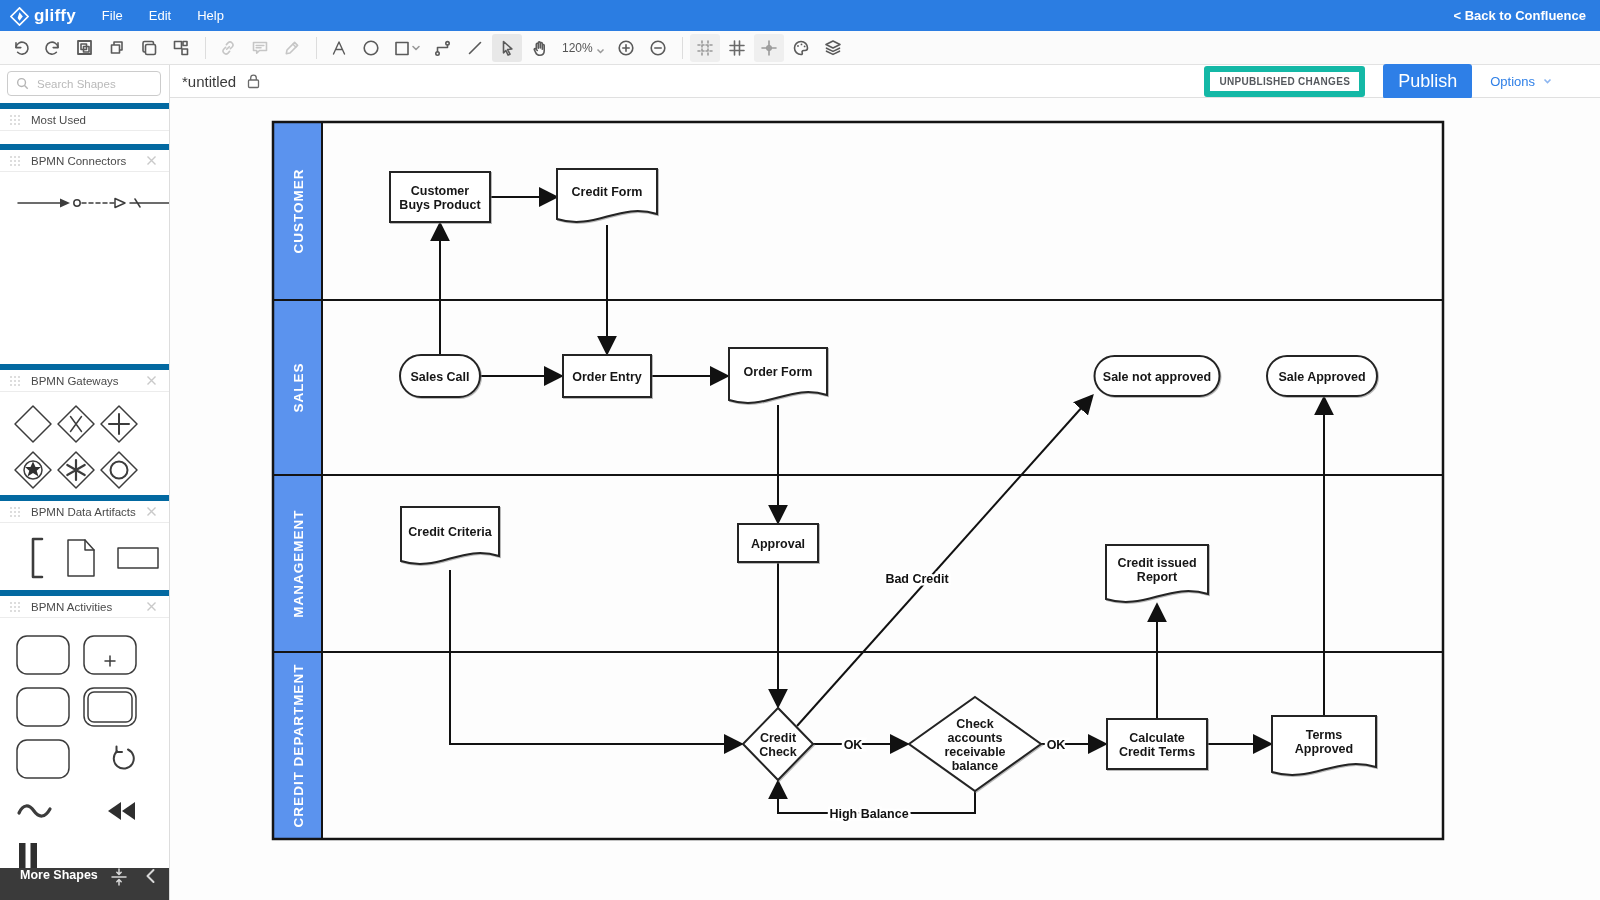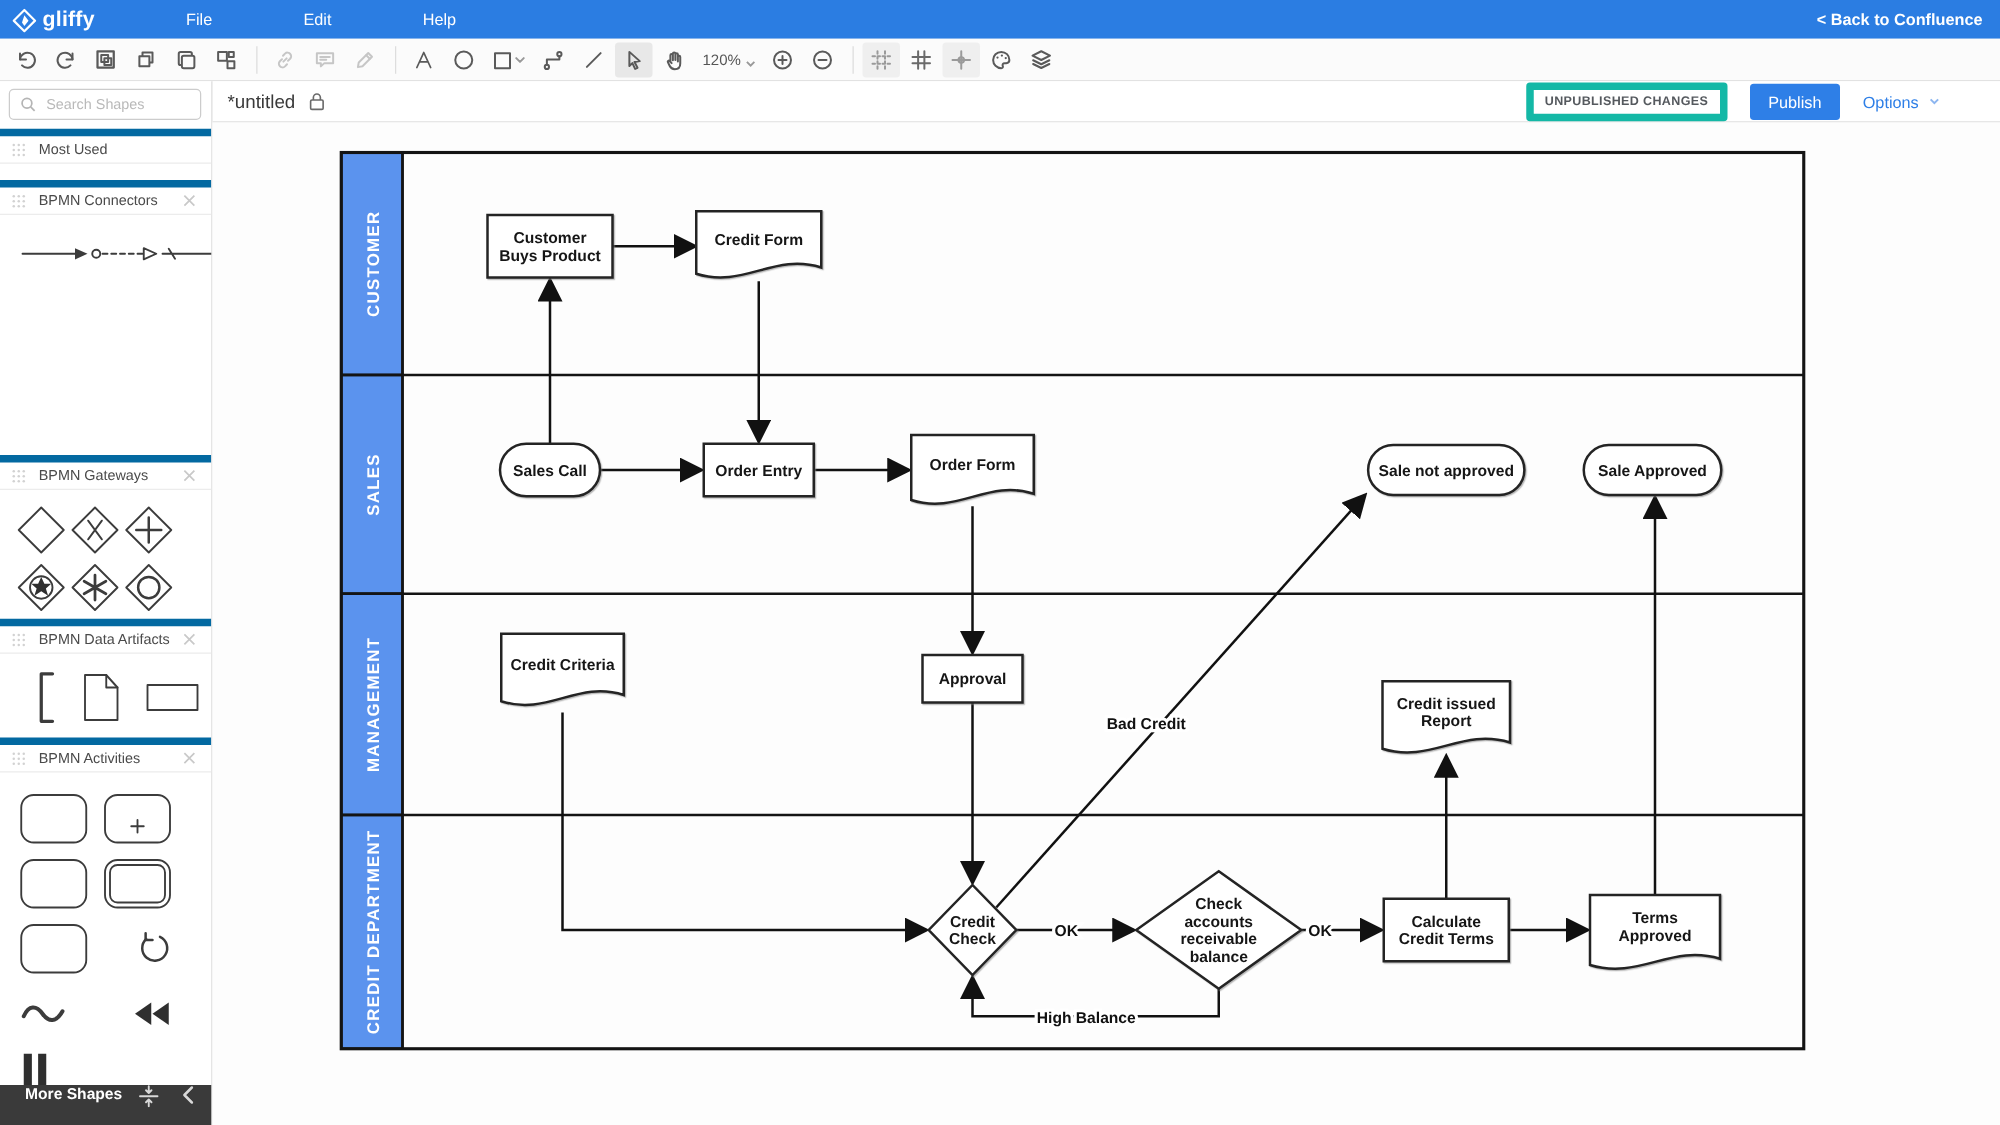--- a/index.html
+++ b/index.html
@@ -2,42 +2,42 @@
 <html><head>
 <meta charset="utf-8">
 <style>
   html,body{margin:0;padding:0;width:1600px;height:900px;overflow:hidden;
     font-family:"Liberation Sans","DejaVu Sans",sans-serif;background:#fff;}
   .topbar{position:absolute;left:0;top:0;width:1600px;height:31px;background:#2b7de2;
     display:flex;align-items:center;color:#fff;}
   .logo{display:flex;align-items:flex-end;gap:5px;margin-left:10px;}
   .logo-text{font-size:17px;font-weight:bold;letter-spacing:.2px;}
   .menus{display:flex;margin-left:26px;gap:26px;}
-  .menu-item{font-size:13px;cursor:pointer;margin-left:47px;}
+  .menu-item{font-size:13px;cursor:pointer;}
   .back-link{margin-left:auto;margin-right:14px;font-size:13px;font-weight:bold;cursor:pointer;}
 
   .toolbar{position:absolute;left:0;top:31px;width:1600px;height:34px;background:#fbfbfb;
     border-bottom:1px solid #e2e2e2;display:flex;align-items:center;padding-left:6px;box-sizing:border-box;}
   .tb{width:30px;height:28px;display:flex;align-items:center;justify-content:center;margin-right:2px;flex:0 0 auto;}
   .tb svg{stroke:#5a5a5a;fill:none;stroke-width:1.6;stroke-linecap:round;stroke-linejoin:round;}
   .tb.active{background:#e8e8e8;border-radius:3px;}
   .tb.soft{background:#efefef;border-radius:3px;}
   .tb.disabled{opacity:.32;}
   .tb-div{width:1px;height:22px;background:#ddd;margin:0 7px;flex:0 0 auto;}
   .zoom-level{display:flex;align-items:flex-end;gap:3px;font-size:12px;color:#555;margin:0 6px;white-space:nowrap;}
   .zoom-level svg{stroke:#999;fill:none;stroke-width:1.5;}
 
   .docbar{position:absolute;left:170px;top:65px;width:1430px;height:33px;background:#fff;
     border-bottom:1px solid #e0e0e0;display:flex;align-items:center;box-sizing:border-box;padding:0 48px 0 12px;}
   .doc-title{font-size:15px;color:#3a3a3a;}
   .lock{margin-left:10px;display:flex;}
   .docbar-right{margin-left:auto;display:flex;align-items:center;gap:18px;}
   .badge{font-size:10px;font-weight:bold;color:#55595e;letter-spacing:.3px;border:6px solid #14b8a6;
     border-radius:3px;padding:4px 9px;background:#fff;}
-  .publish-btn{background:#2e7fe7;color:#fff;font-size:13px;border:none;border-radius:3px;
+  .publish-btn{background:#2e7fe7;color:#fff;font-size:18px;border:none;border-radius:3px;
     padding:7px 15px;cursor:pointer;font-family:inherit;}
   .options{color:#2e7fe7;font-size:13px;display:flex;align-items:center;gap:8px;cursor:pointer;}
   .options svg{stroke:#8db6f0;fill:none;stroke-width:1.6;}
 
   .sidebar{position:absolute;left:0;top:65px;width:170px;height:835px;background:#fff;
     border-right:1px solid #ddd;box-sizing:border-box;overflow:hidden;padding-left:33px;}
   .search-wrap{position:absolute;left:7px;top:6px;width:154px;height:25px;border:1px solid #ccc;
     border-radius:4px;display:flex;align-items:center;box-sizing:border-box;background:#fff;}
   .search-wrap svg{margin:0 6px 0 8px;stroke:#b5b5b5;fill:none;stroke-width:1.5;flex:0 0 auto;}
   .search-input{border:none;outline:none;width:110px;font-size:11.5px;color:#444;font-family:inherit;}

